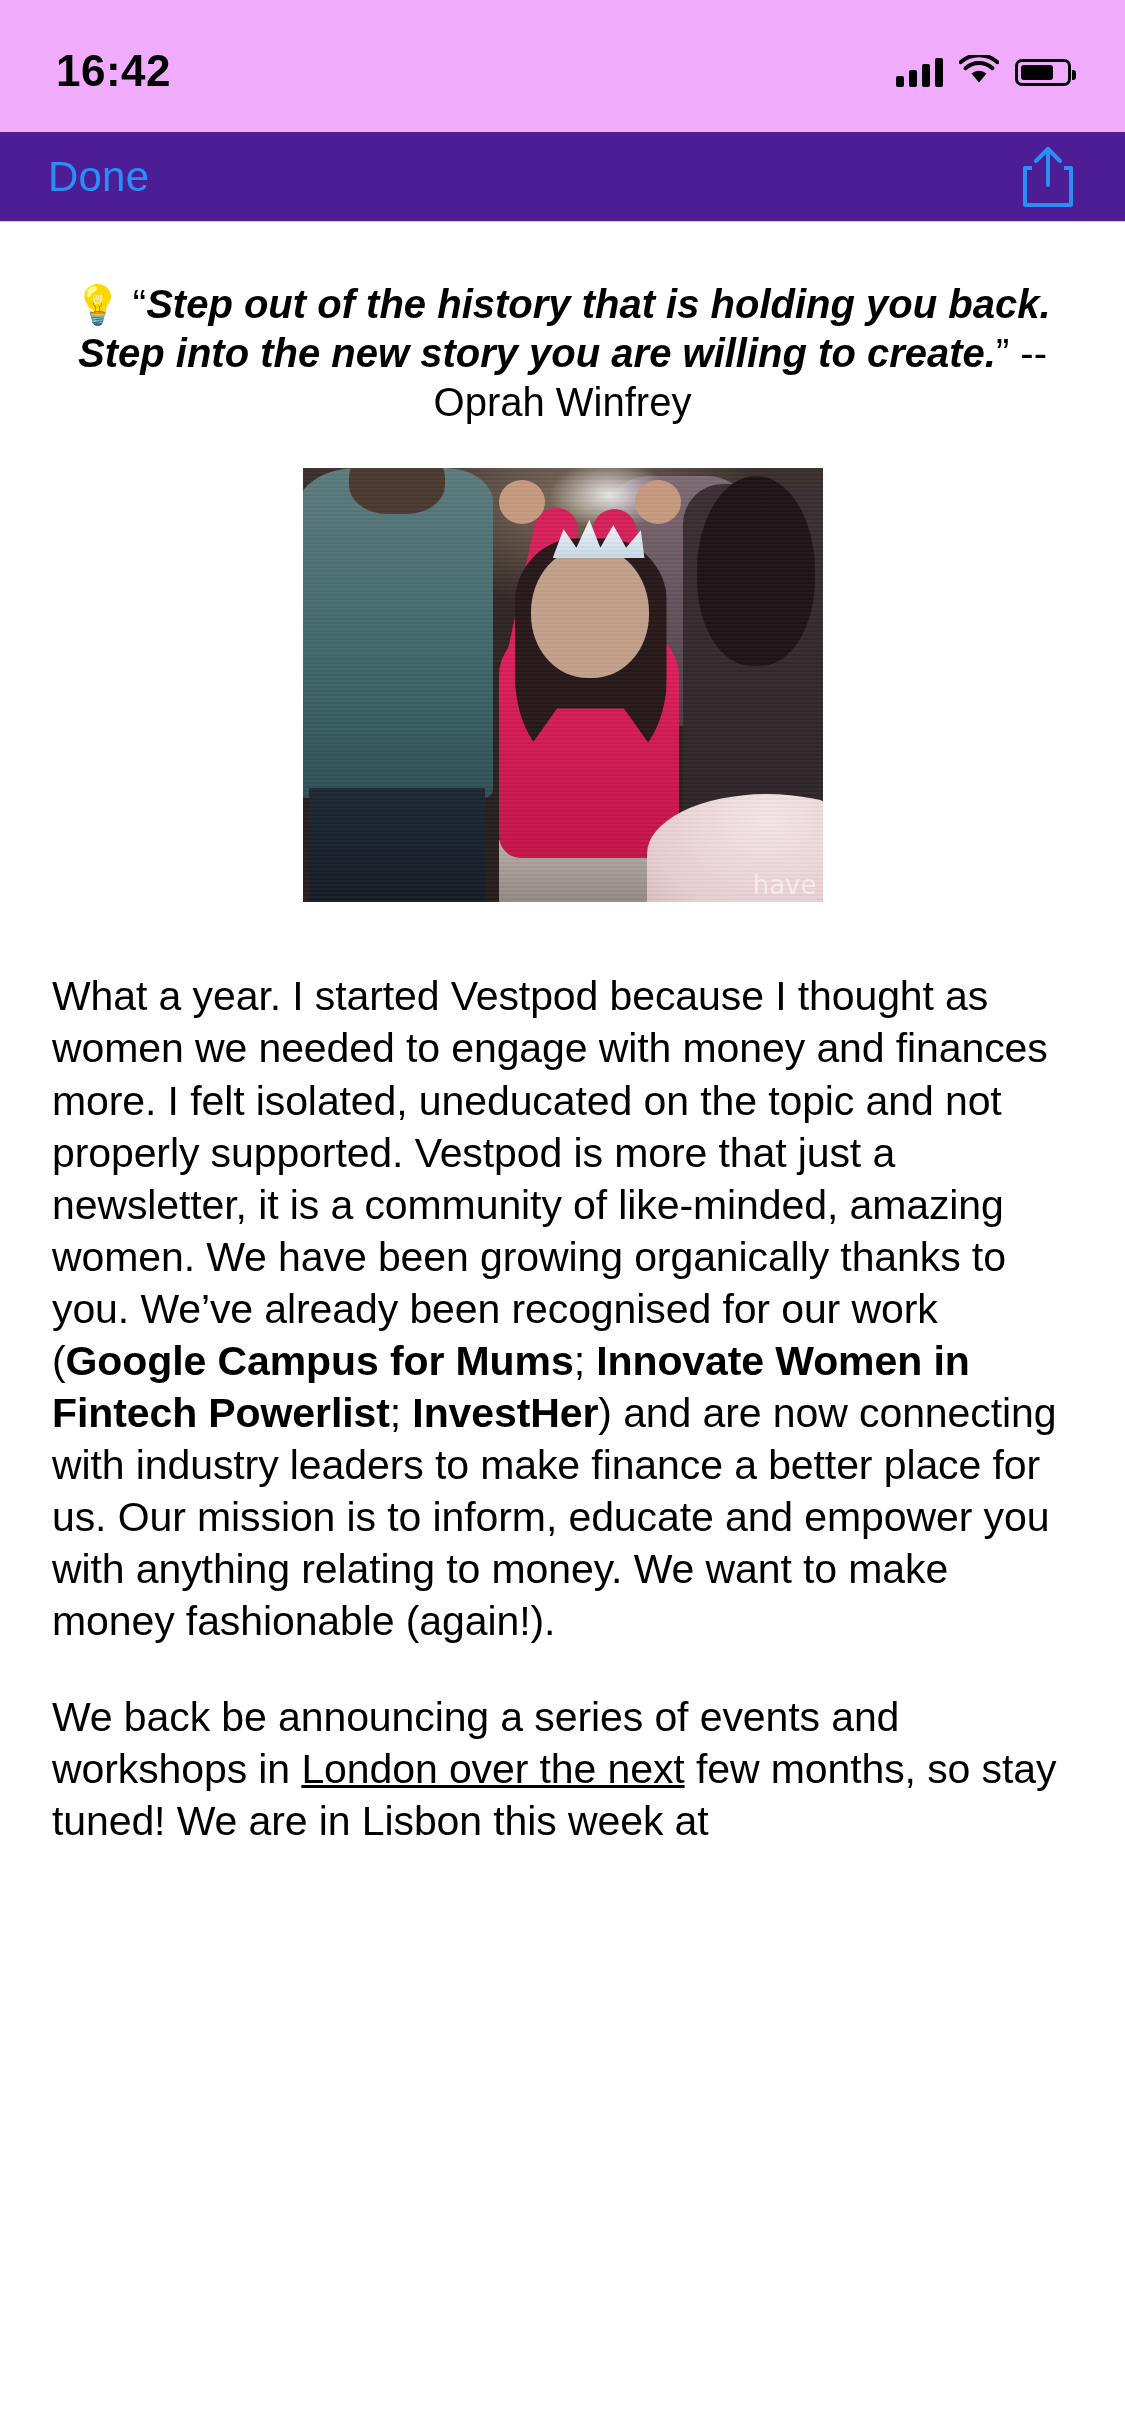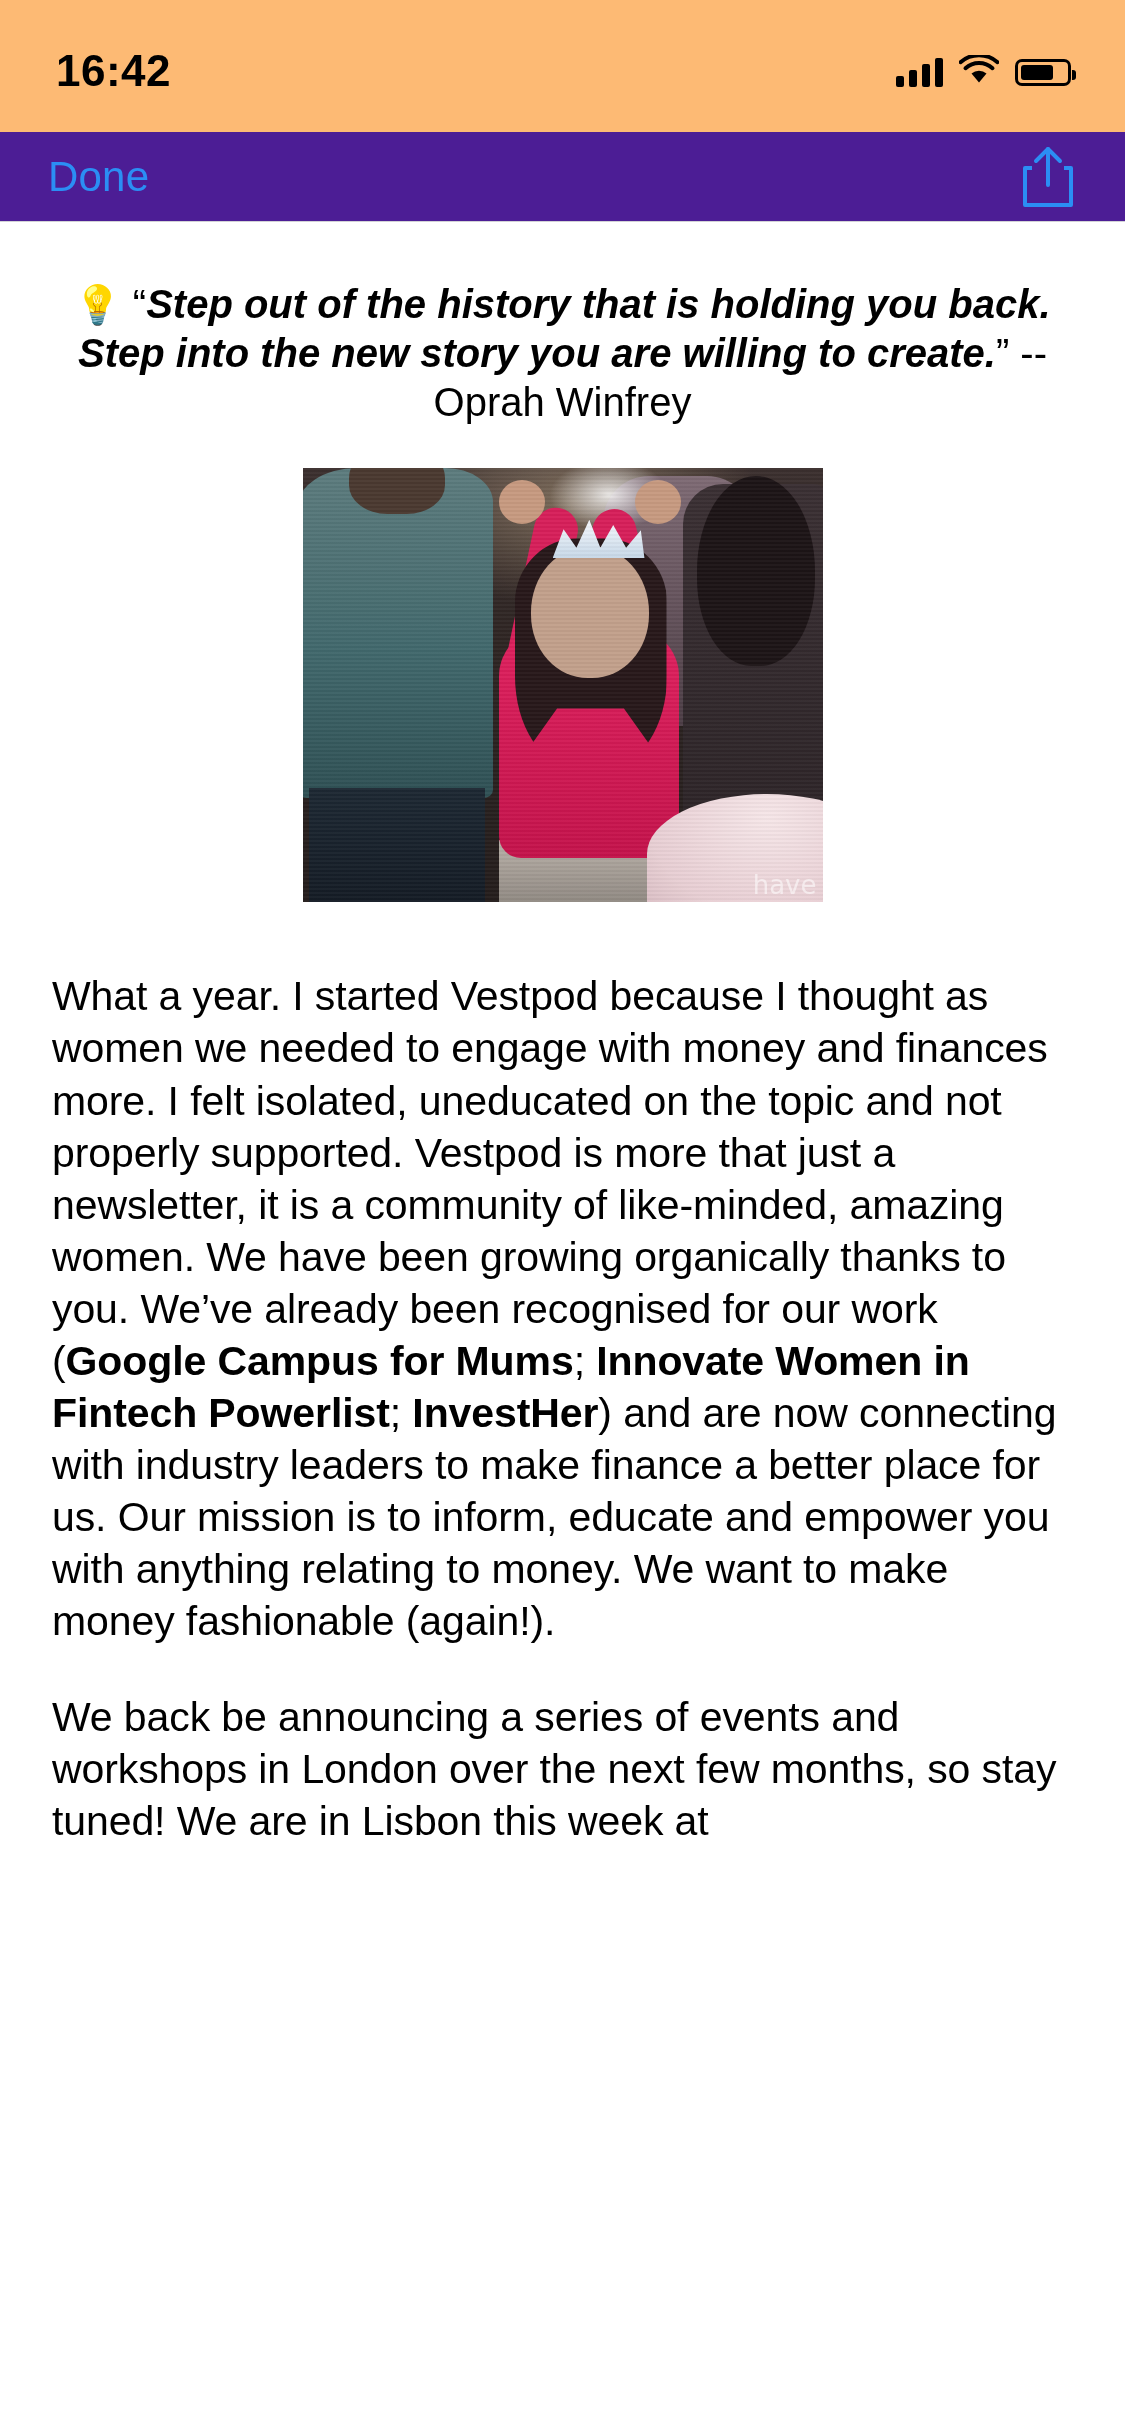--- a/index.html
+++ b/index.html
@@ -14,21 +14,21 @@
     position: relative;
     width: 1125px; height: 2436px;
     background: #ffffff;
     display: flex;
     flex-direction: column;
   }
 
   
   .status-bar {
     height: 132px;
-    background: #fdba74;
+    background: #f0abfc;
     display: flex;
     align-items: center;
     justify-content: space-between;
     padding: 0 54px 0 56px;
     flex: 0 0 auto;
   }
   .status-time {
     font-size: 44px;
     font-weight: 600;
     color: #000;
@@ -208,21 +208,21 @@
   .body-text {
     font-size: 41px;
     line-height: 1.27;
     color: #000;
     margin-top: 68px;
     letter-spacing: -0.1px;
   }
   .body-text p { margin: 0 0 44px 0; }
   .body-text p:last-child { margin-bottom: 0; }
   .body-text b { font-weight: bold; }
-  .u-link { text-decoration-thickness: 3px; }
+  .u-link { text-decoration: underline; text-decoration-thickness: 3px; }
 
   .clipped { overflow: hidden; }
 </style>
 </head>
 <body>
 
 <div class="phone">
 
   <div class="status-bar">
     <div class="status-time">16:42</div>

